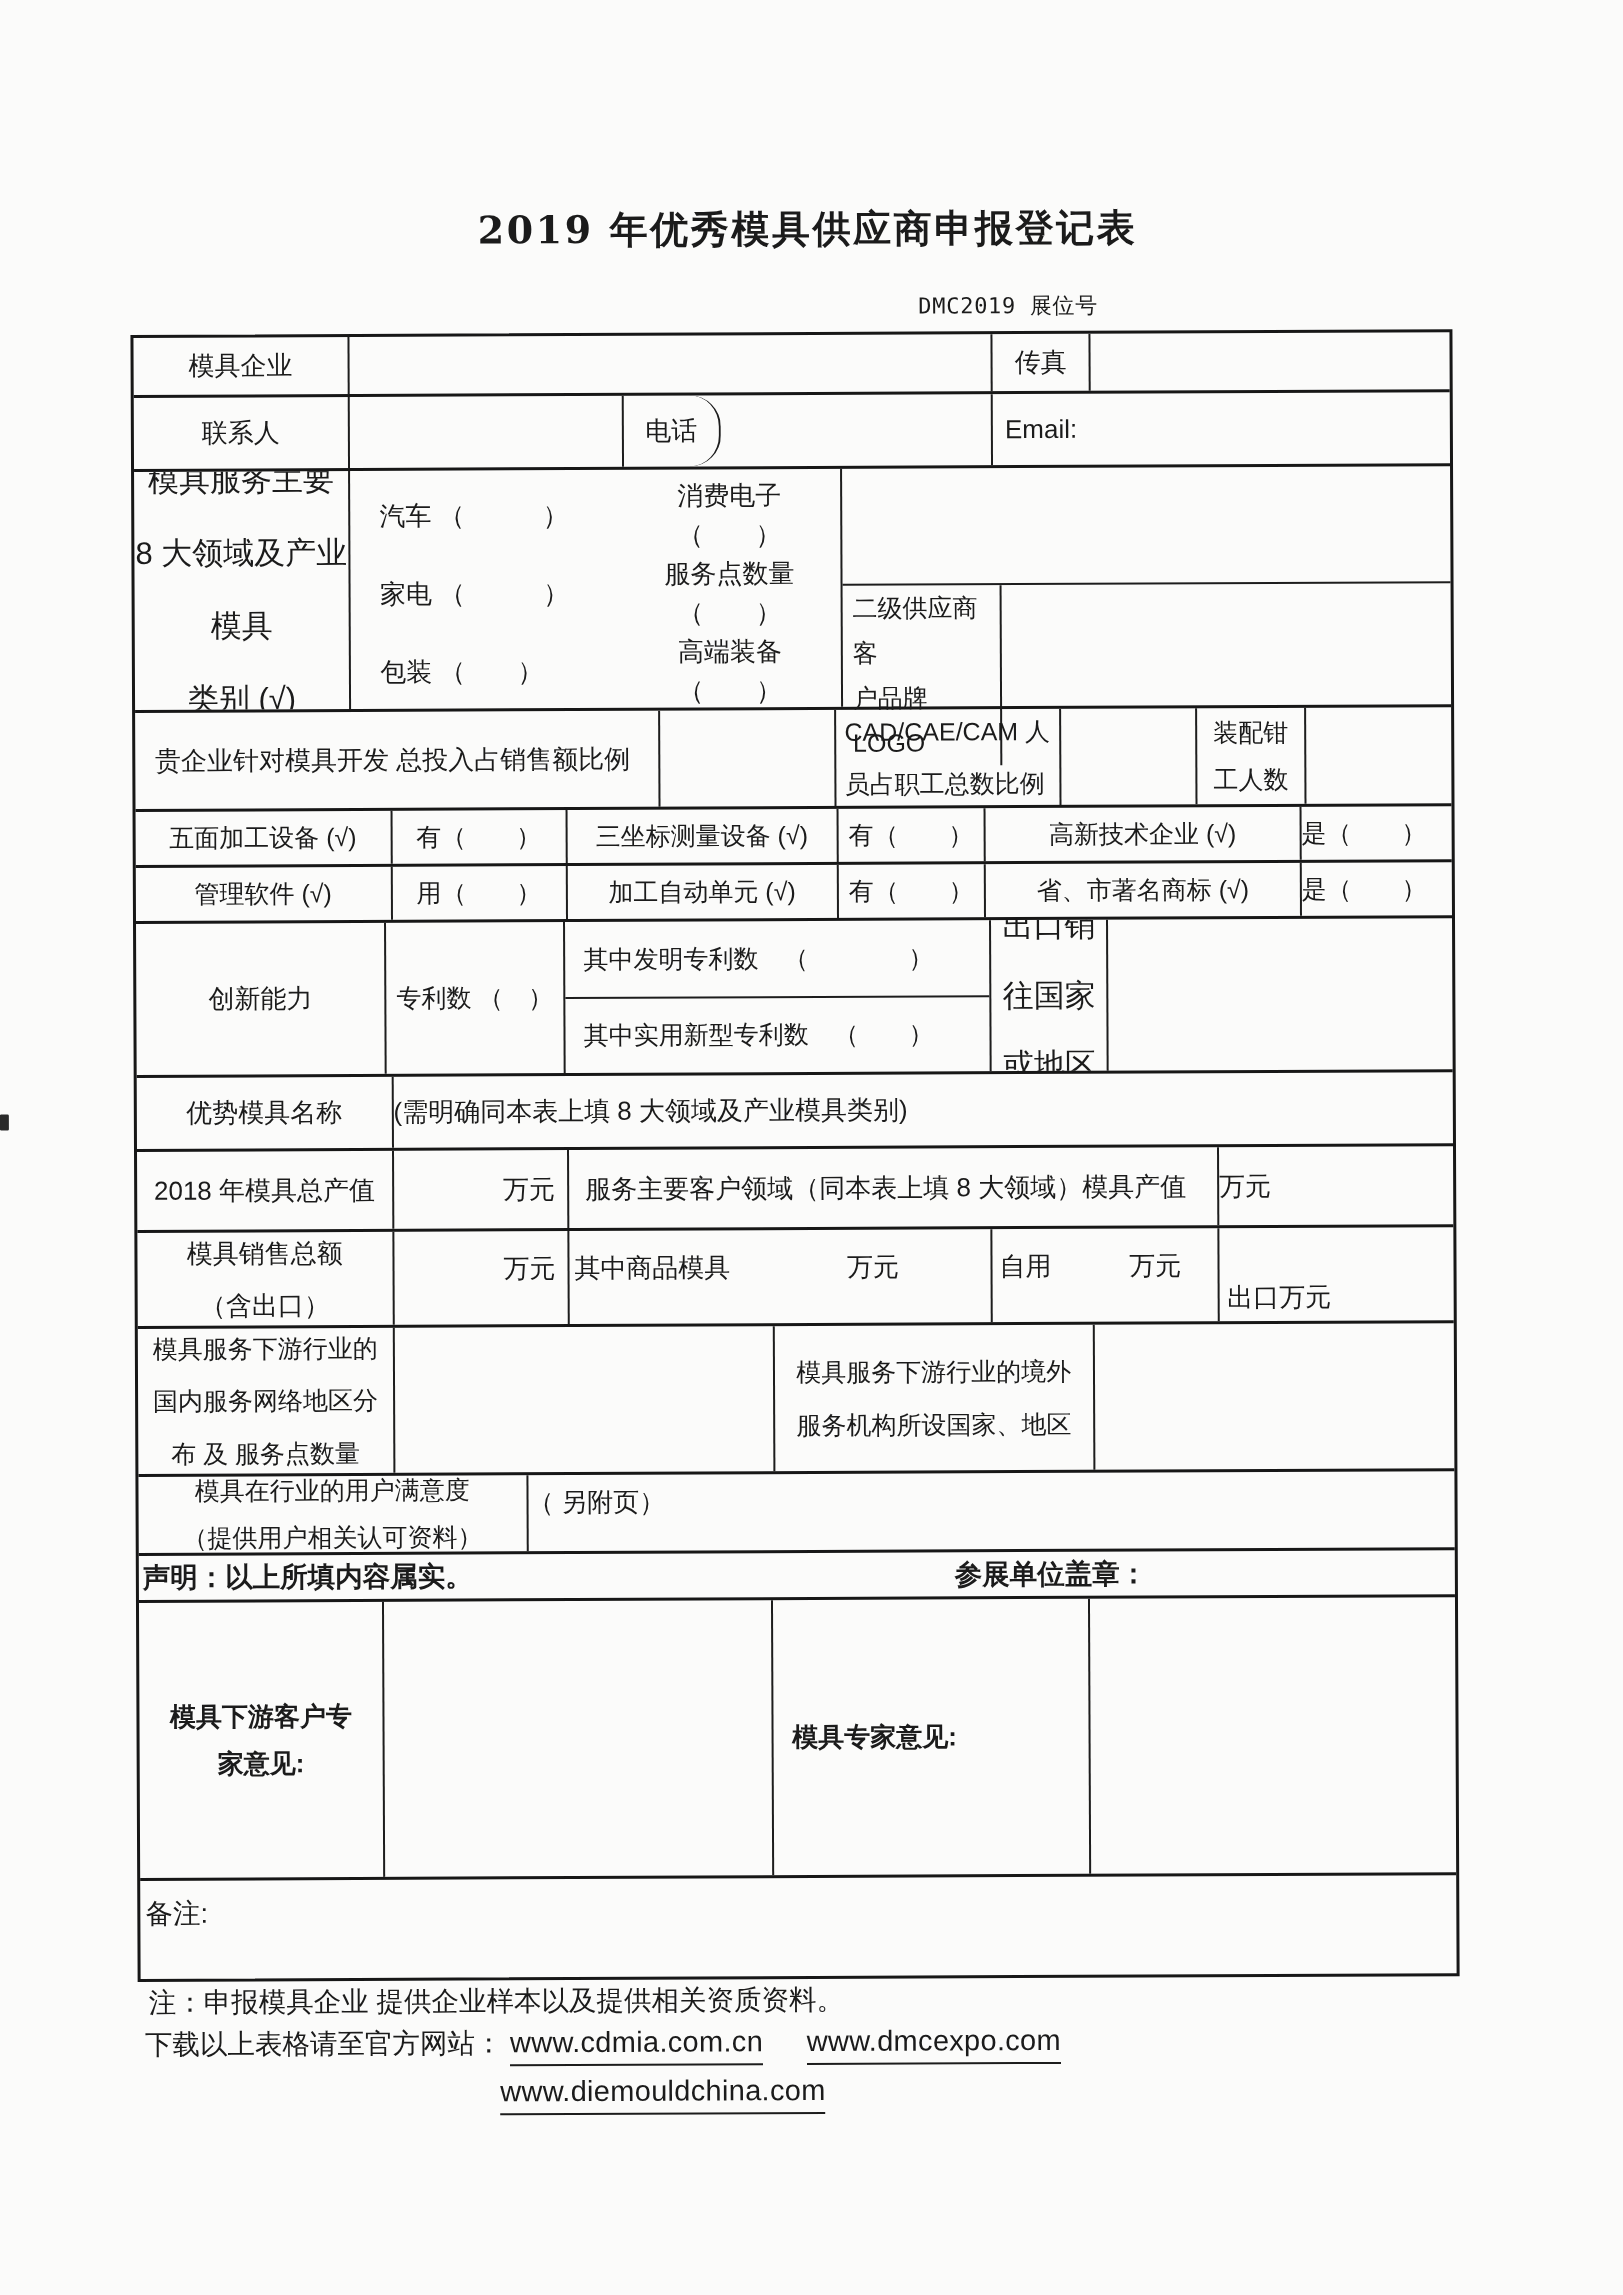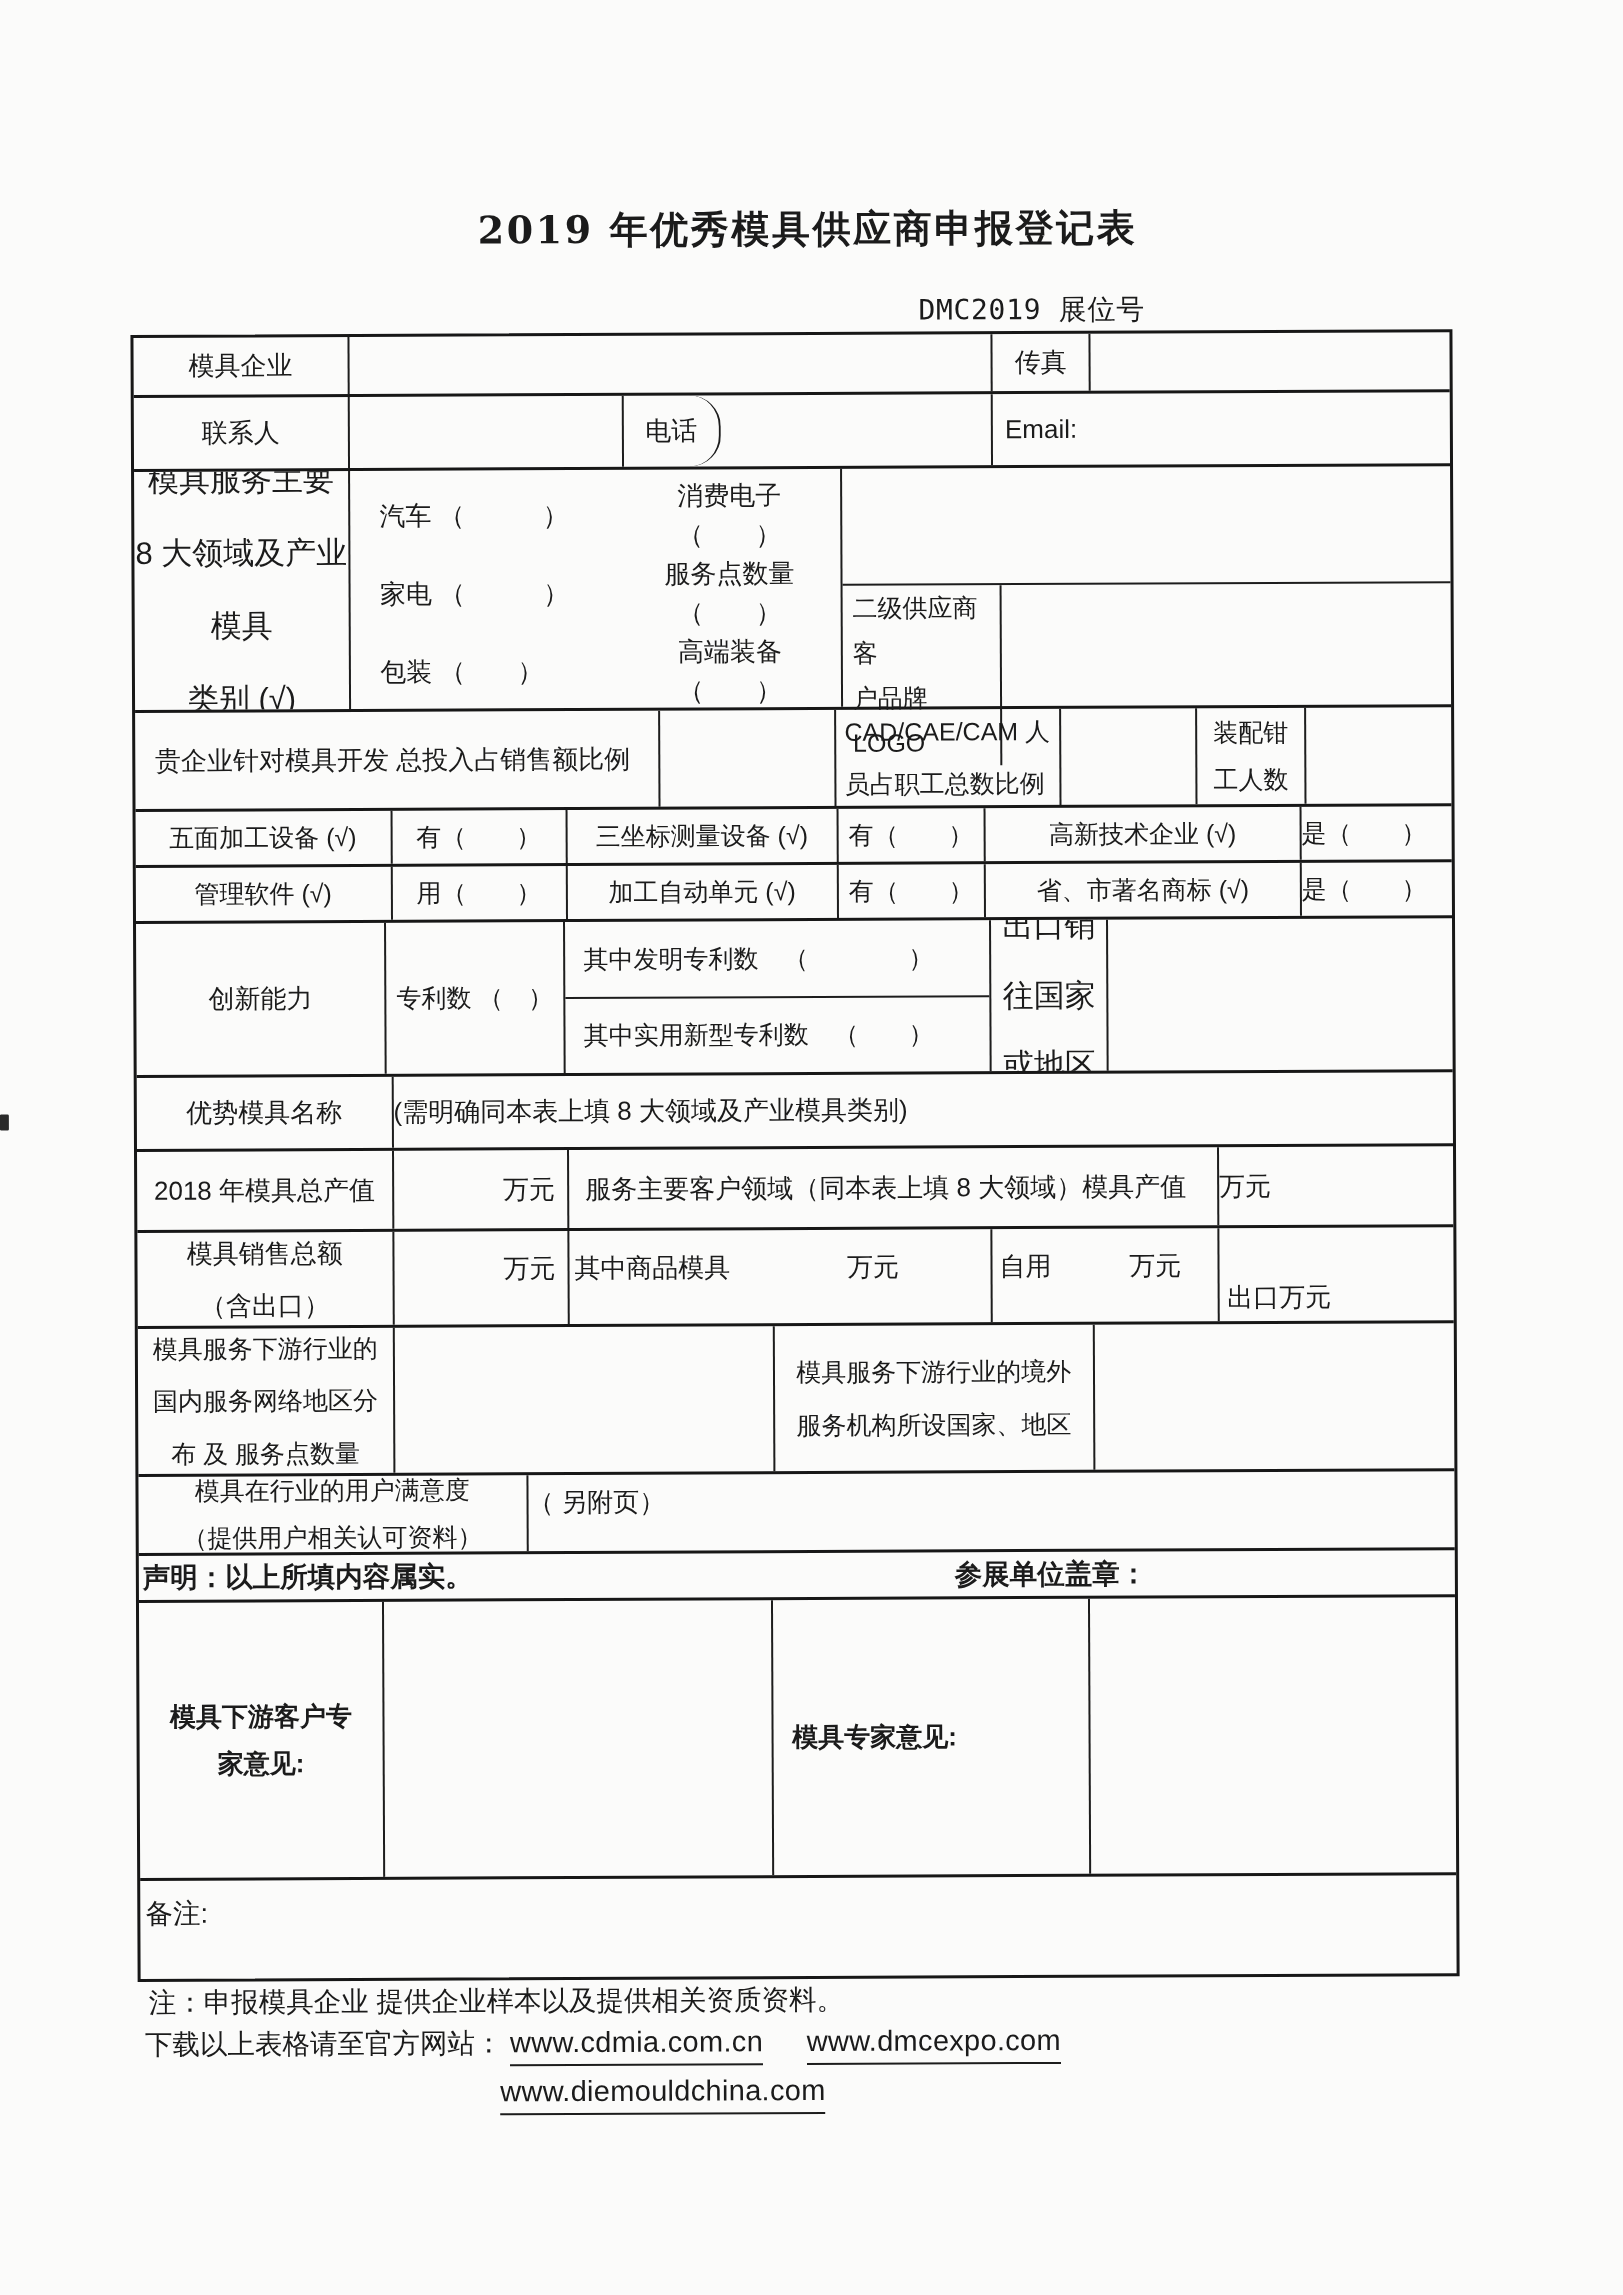--- a/index.html
+++ b/index.html
@@ -8,21 +8,21 @@
     font-family:"Liberation Sans","DejaVu Sans",sans-serif;color:#1b1b1b;
     overflow:hidden;
   }
   .page{position:absolute;inset:0;transform:rotate(-0.25deg);}
   .title{
     position:absolute;top:204px;left:0;width:1623px;text-align:center;
     font-family:"DejaVu Serif","Liberation Serif",serif;font-weight:bold;
     font-size:38px;letter-spacing:2.6px;
   }
   .booth{
-    position:absolute;top:292px;left:922px;font-size:28px;
+    position:absolute;top:292px;left:922px;font-size:22px;
     font-family:"DejaVu Sans Mono","Liberation Mono",monospace;letter-spacing:0.7px;
   }
   .tbl{
     position:absolute;left:134px;top:332px;width:1316px;
     border:3.3px solid #171717;border-top-width:3.9px;border-bottom-width:3.9px;
     background:transparent;
   }
   .row{display:flex;border-bottom:3.9px solid #171717;box-sizing:border-box;position:relative;}
   .row:last-child{border-bottom:none;}
   .c{

